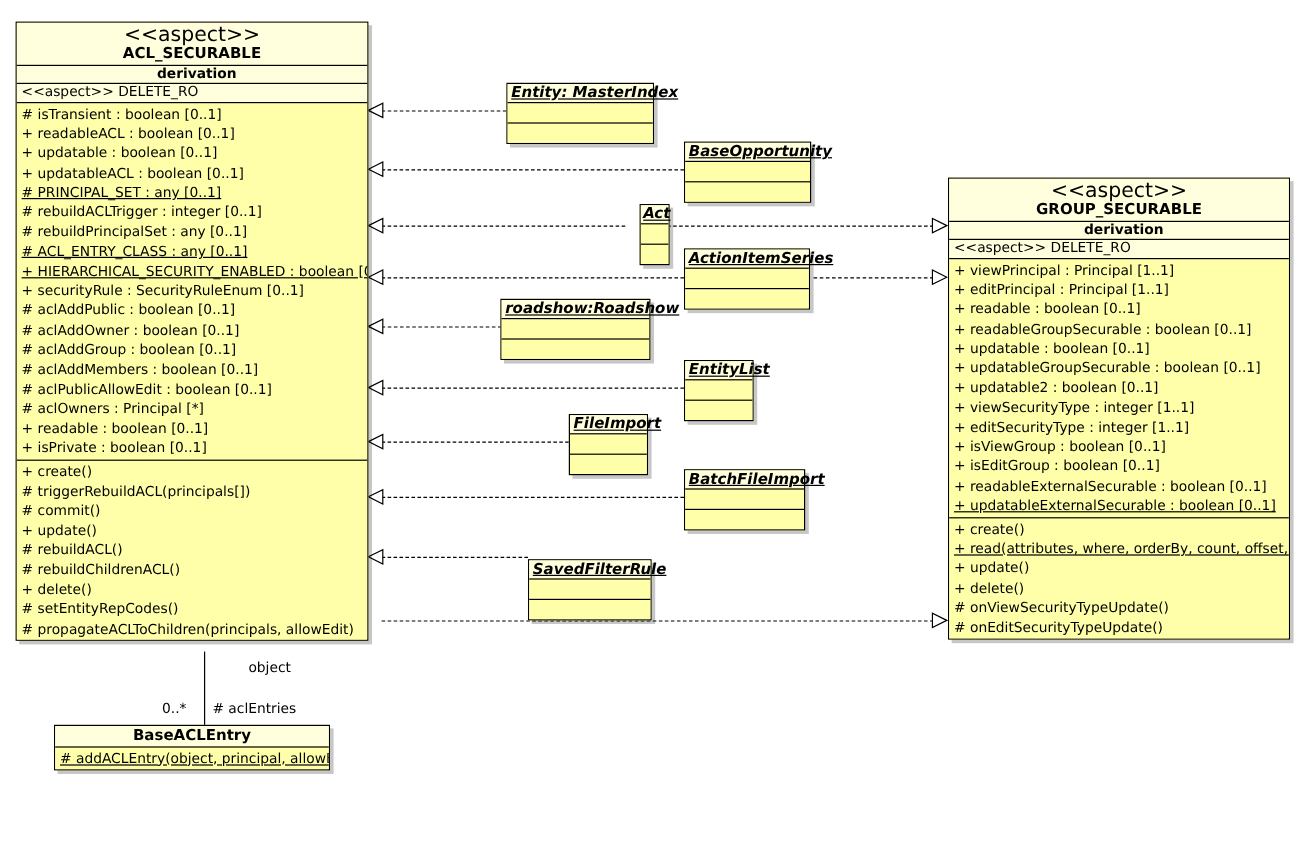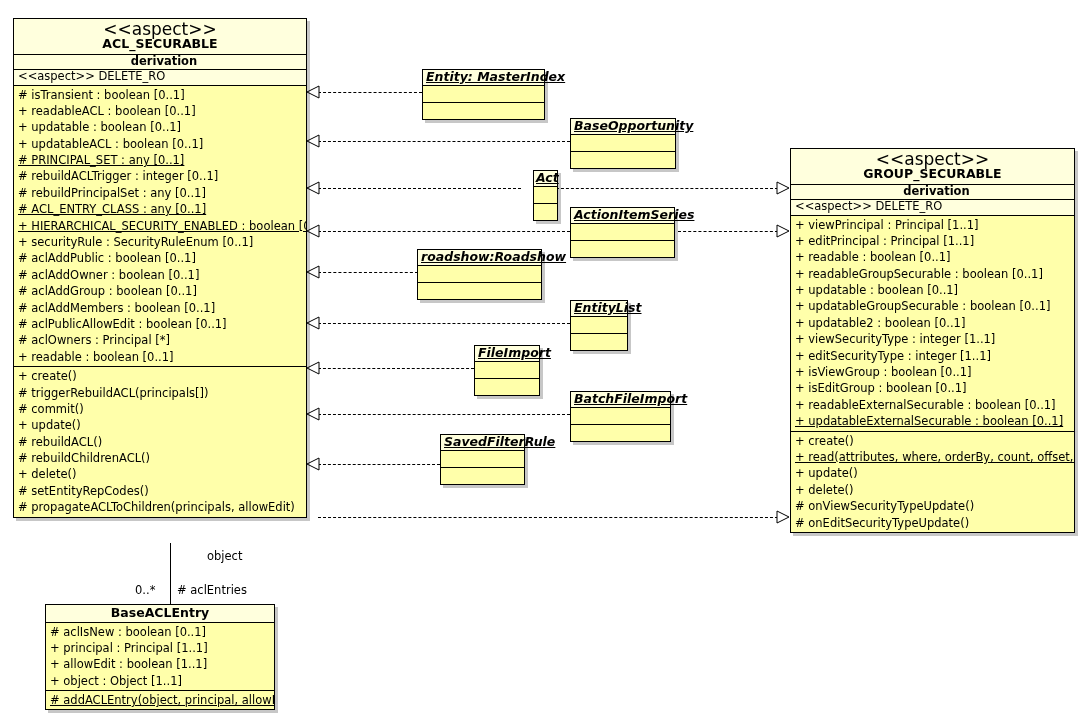--- a/index.html
+++ b/index.html
@@ -185,20 +185,21 @@
       <div class="member u"># ACL_ENTRY_CLASS : any [0..1]</div>
       <div class="member u">+ HIERARCHICAL_SECURITY_ENABLED : boolean [0..1]</div>
       <div class="member">+ securityRule : SecurityRuleEnum [0..1]</div>
       <div class="member"># aclAddPublic : boolean [0..1]</div>
       <div class="member"># aclAddOwner : boolean [0..1]</div>
       <div class="member"># aclAddGroup : boolean [0..1]</div>
       <div class="member"># aclAddMembers : boolean [0..1]</div>
       <div class="member"># aclPublicAllowEdit : boolean [0..1]</div>
       <div class="member"># aclOwners : Principal [*]</div>
       <div class="member">+ readable : boolean [0..1]</div>
+      <div class="member">+ isPrivate : boolean [0..1]</div>
     </div>
     <div class="compartment sep">
       <div class="member">+ create()</div>
       <div class="member"># triggerRebuildACL(principals[])</div>
       <div class="member"># commit()</div>
       <div class="member">+ update()</div>
       <div class="member"># rebuildACL()</div>
       <div class="member"># rebuildChildrenACL()</div>
       <div class="member">+ delete()</div>
       <div class="member"># setEntityRepCodes()</div>
@@ -236,26 +237,20 @@
       <div class="member"># onViewSecurityTypeUpdate()</div>
       <div class="member"># onEditSecurityTypeUpdate()</div>
     </div>
   </div>
 
   <div class="uml-box" style="left:45px; top:604px; width:230px;">
     <div class="uml-header" style="padding:2px 3px 2px 3px;">
       <span class="cls-name">BaseACLEntry</span>
     </div>
     <div class="compartment sep">
-      <div class="member"># aclIsNew : boolean [0..1]</div>
-      <div class="member">+ principal : Principal [1..1]</div>
-      <div class="member">+ allowEdit : boolean [1..1]</div>
-      <div class="member">+ object : Object [1..1]</div>
-    </div>
-    <div class="compartment sep">
       <div class="member u"># addACLEntry(object, principal, allowEdit)</div>
     </div>
   </div>
 
   <div class="uml-box" style="left:422px; top:69px; width:123px;">
     <div class="uml-header" style="padding:1px 3px 1px 3px;">
       <span class="cls-name u it">Entity: MasterIndex</span>
     </div>
     <div class="compartment sep empty-row"></div>
     <div class="compartment sep empty-row"></div>
@@ -310,21 +305,21 @@
   </div>
 
   <div class="uml-box" style="left:570px; top:391px; width:101px;">
     <div class="uml-header" style="padding:1px 3px 1px 3px;">
       <span class="cls-name u">BatchFileImport</span>
     </div>
     <div class="compartment sep empty-row"></div>
     <div class="compartment sep empty-row"></div>
   </div>
 
-  <div class="uml-box" style="left:440px; top:434px; width:85px;">
+  <div class="uml-box" style="left:440px; top:466px; width:103px;">
     <div class="uml-header" style="padding:1px 3px 1px 3px;">
       <span class="cls-name u">SavedFilterRule</span>
     </div>
     <div class="compartment sep empty-row"></div>
     <div class="compartment sep empty-row"></div>
   </div>
 
 </div>
 
 </body></html>

